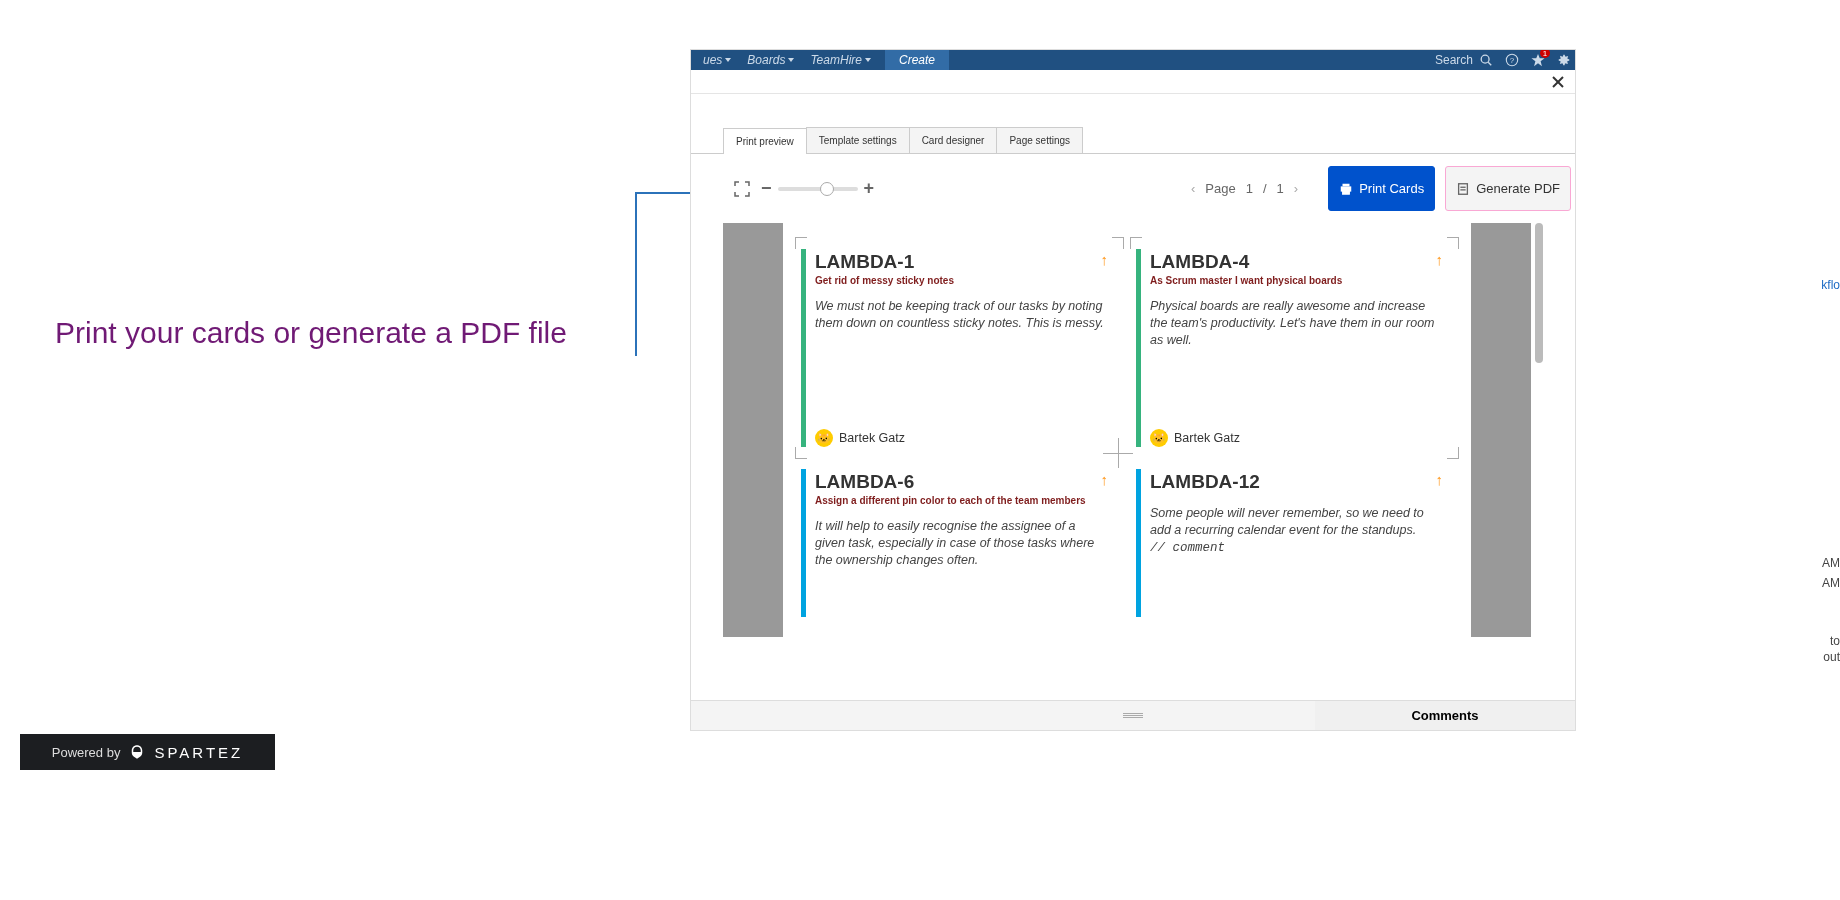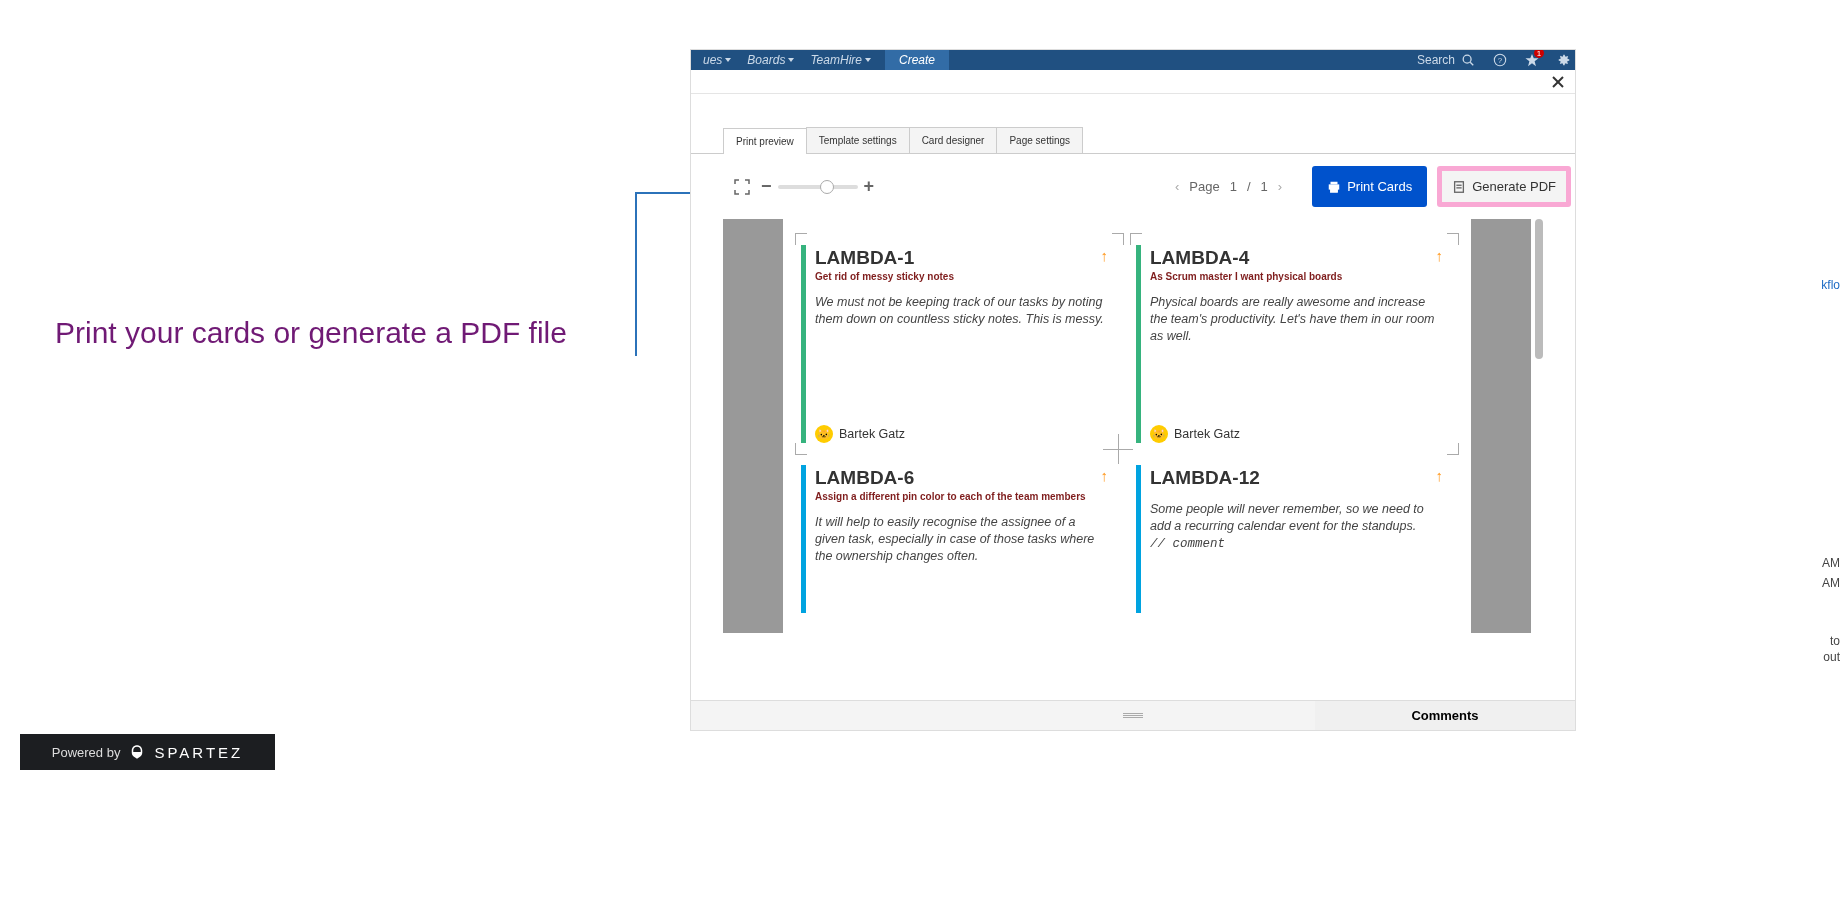--- a/index.html
+++ b/index.html
@@ -13,21 +13,21 @@
 .connector-dot { position: absolute; left: 1297px; top: 199px; width: 10px; height: 10px; background: #2b72b9; border-radius: 50%; }
 
 
 .app { position: absolute; left: 691px; top: 50px; width: 884px; height: 680px; background: #fff; box-shadow: 0 0 0 1px #ddd; overflow: hidden; }
 
 
 .topnav { height: 20px; background: #205081; display: flex; align-items: center; color: #ccdae9; font-size: 12px; padding: 0 4px; position: relative; }
 .topnav .nav-left { display: flex; align-items: center; gap: 0; font-style: italic; }
 .topnav .nav-item { padding: 0 8px; height: 20px; display: flex; align-items: center; cursor: pointer; }
 .topnav .nav-item.create { background: #326ca6; color: #fff; margin-left: 6px; padding: 0 14px; }
-.topnav .nav-right { position: absolute; right: 4px; top: 0; display: flex; align-items: center; gap: 18px; height: 20px; }
+.topnav .nav-right { position: absolute; right: 4px; top: 0; display: flex; align-items: center; gap: 12px; height: 20px; }
 .search-row { display: flex; align-items: center; gap: 6px; }
 .search-text { font-size: 12px; color: #ccdae9; }
 .nav-icon { width: 14px; height: 14px; display: flex; align-items: center; justify-content: center; color: #ccdae9; position: relative; }
 .badge { position: absolute; top: -5px; right: -5px; background: #cc0000; color: #fff; font-size: 8px; border-radius: 50%; width: 10px; height: 10px; display: flex; align-items: center; justify-content: center; }
 
 .caret { display: inline-block; margin-left: 3px; width: 0; height: 0; border-left: 3px solid transparent; border-right: 3px solid transparent; border-top: 4px solid #ccdae9; }
 
 
 .closebar { height: 24px; border-bottom: 1px solid #e5e5e5; display: flex; justify-content: flex-end; align-items: center; padding-right: 10px; }
 .closebar svg { cursor: pointer; }
@@ -41,21 +41,21 @@
 .tab.active { background: #fff; position: relative; top: 1px; }
 
 
 .toolbar { display: flex; align-items: center; padding: 12px 4px 12px 42px; gap: 10px; }
 .tool-icon { width: 18px; height: 18px; display: flex; align-items: center; justify-content: center; color: #666; cursor: pointer; }
 .slider-wrap { display: flex; align-items: center; gap: 6px; }
 .slider-track { width: 80px; height: 4px; background: #ddd; border-radius: 2px; position: relative; }
 .slider-knob { position: absolute; left: 42px; top: -5px; width: 14px; height: 14px; border-radius: 50%; background: #fff; border: 1px solid #aaa; }
 .pager { margin-left: auto; margin-right: 20px; display: flex; align-items: center; gap: 10px; font-size: 13px; color: #666; }
 .pager .chev { color: #aaa; cursor: pointer; }
-.btn { padding: 8px 10px; font-size: 13px; border: 5px solid #f9a8d4; border-radius: 3px; background: #f4f4f4; color: #333; display: flex; align-items: center; gap: 6px; cursor: pointer; }
+.btn { padding: 14px 10px; font-size: 13px; border: 1px solid #f9a8d4; border-radius: 3px; background: #f4f4f4; color: #333; display: flex; align-items: center; gap: 6px; cursor: pointer; }
 .btn.primary { background: #0052cc; border-color: #0052cc; color: #fff; }
 
 
 .preview-wrap { margin: 0 32px 0 32px; height: 414px; overflow: hidden; position: relative; display: flex; gap: 4px; }
 .preview-canvas { flex: 1; background: #999; padding: 0 60px; overflow: hidden; }
 .sheet { background: #fff; padding: 20px 18px; height: 100%; }
 .grid { display: grid; grid-template-columns: 1fr 1fr; gap: 10px 18px; }
 .card { position: relative; padding: 8px 10px 8px 14px; }
 .crop-tl { position: absolute; left: -6px; top: -6px; width: 12px; height: 12px; border-left: 1px solid #aaa; border-top: 1px solid #aaa; }
 .crop-tr { position: absolute; right: -6px; top: -6px; width: 12px; height: 12px; border-right: 1px solid #aaa; border-top: 1px solid #aaa; }

